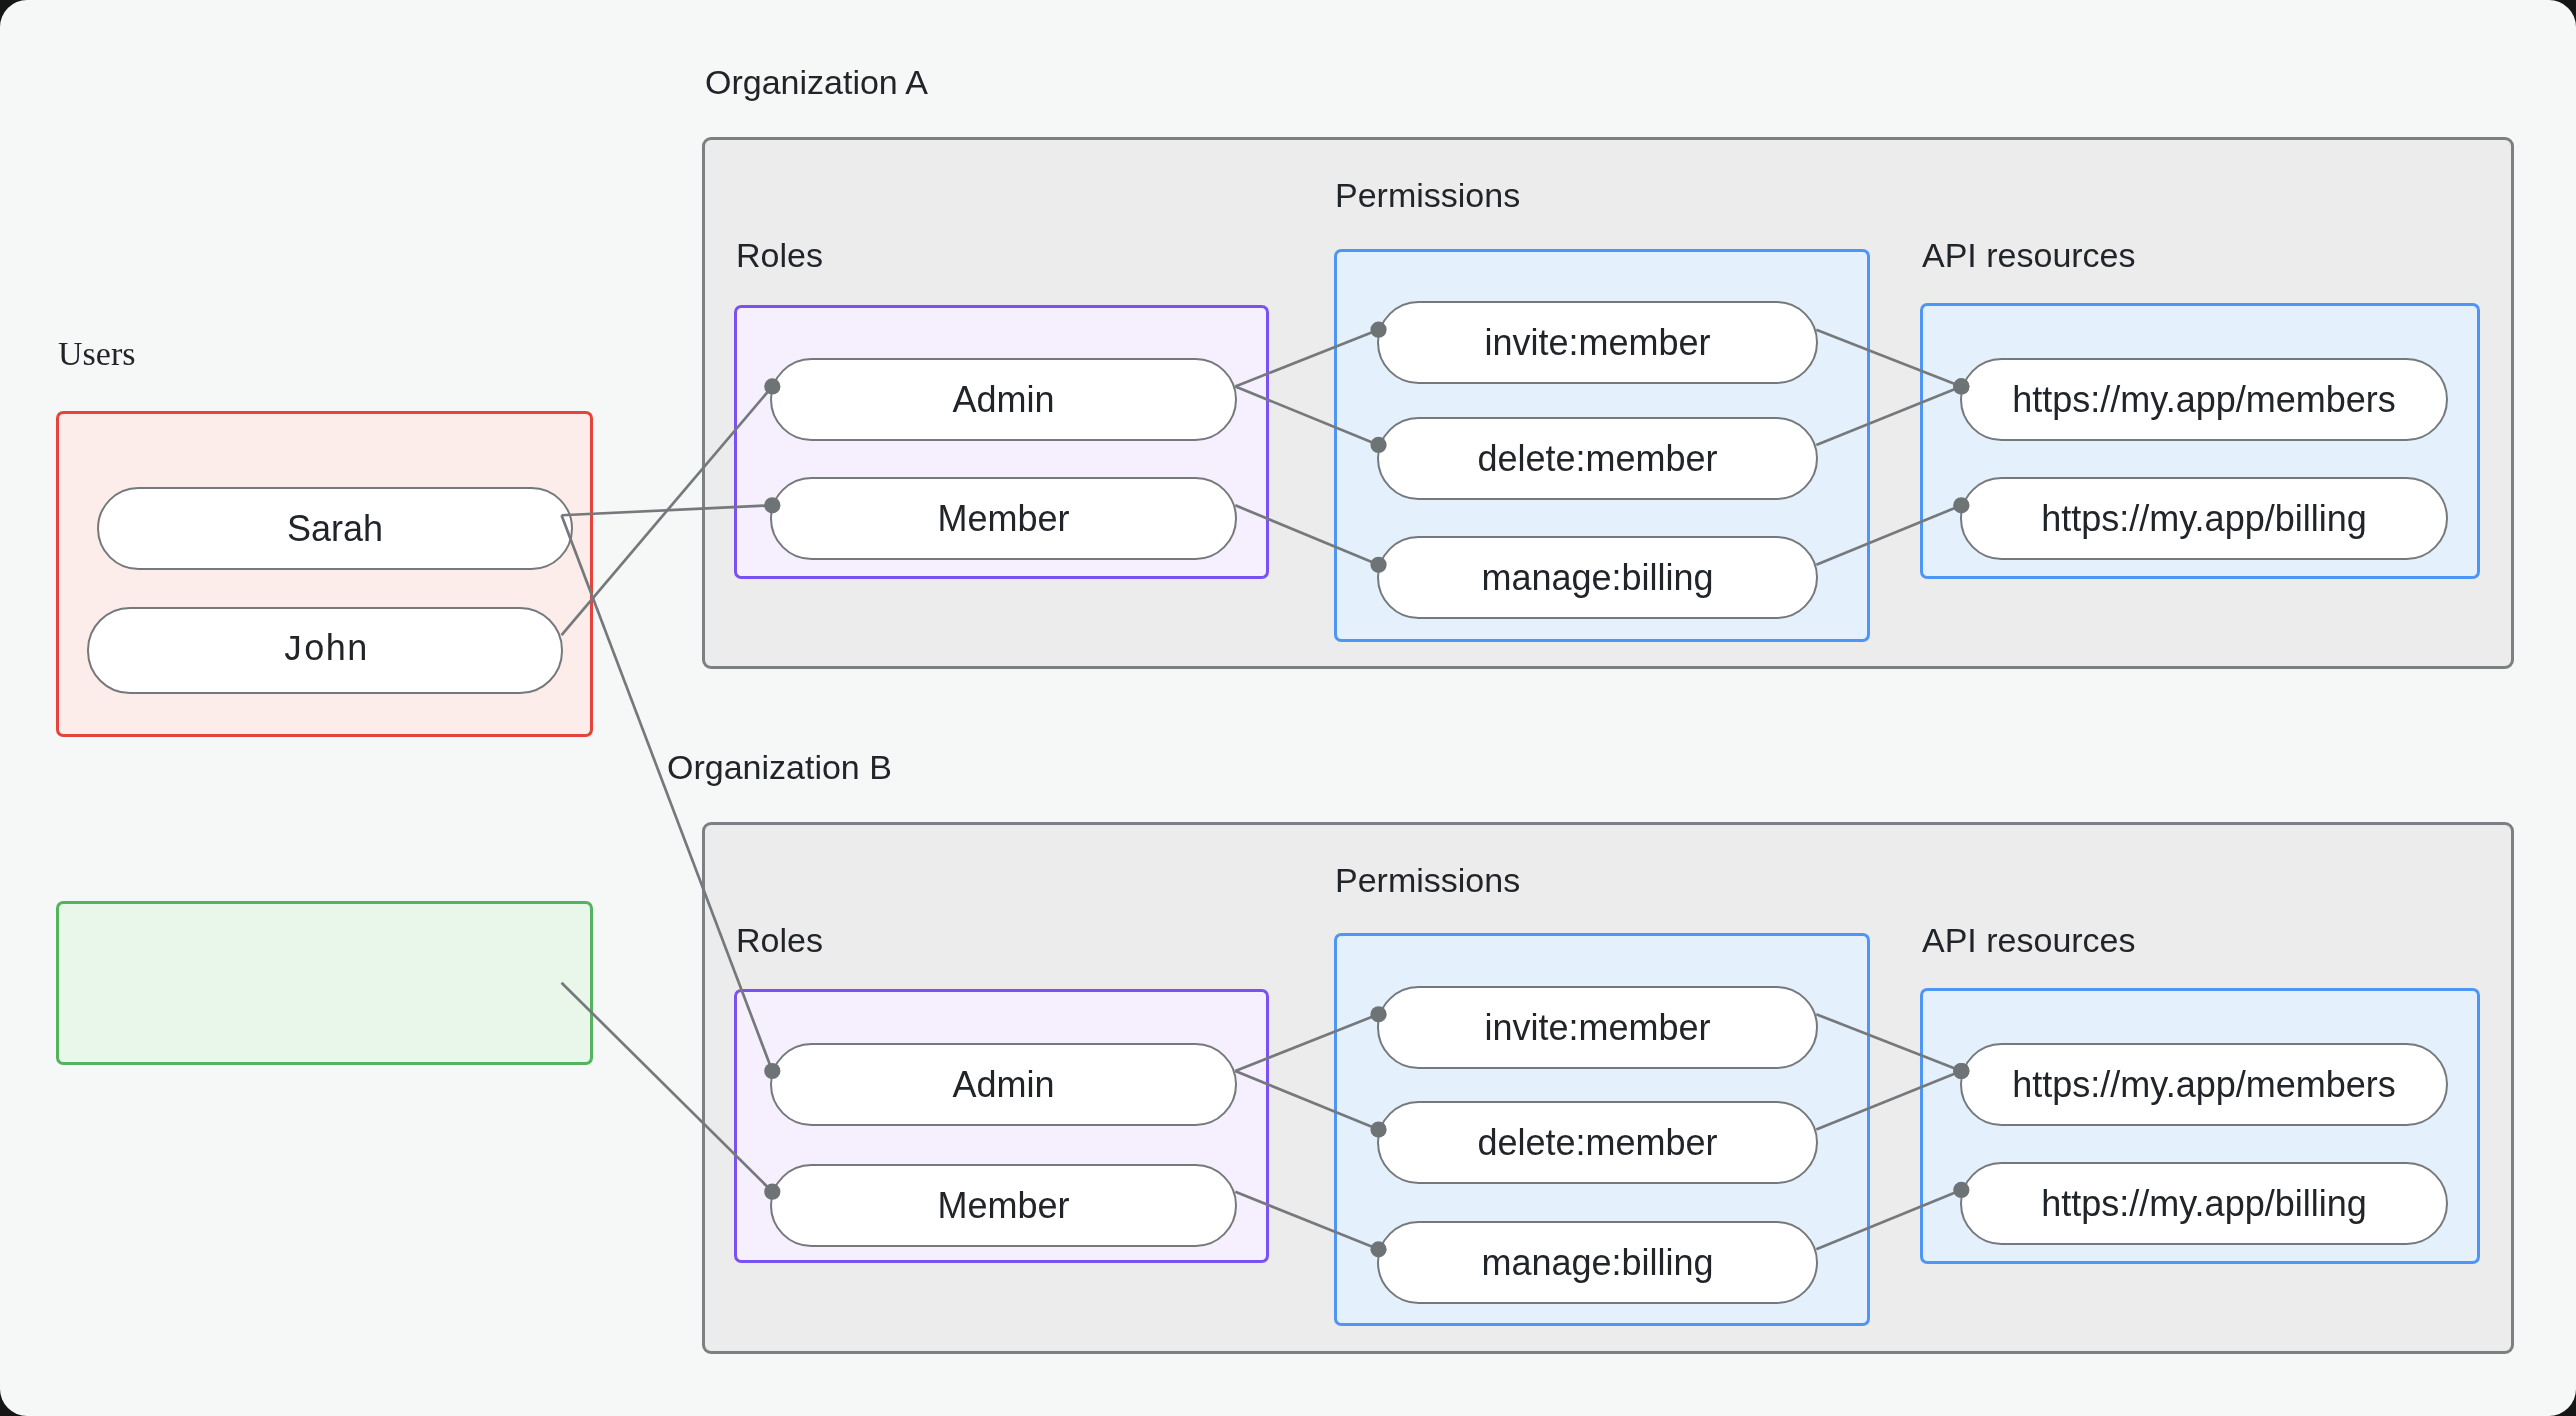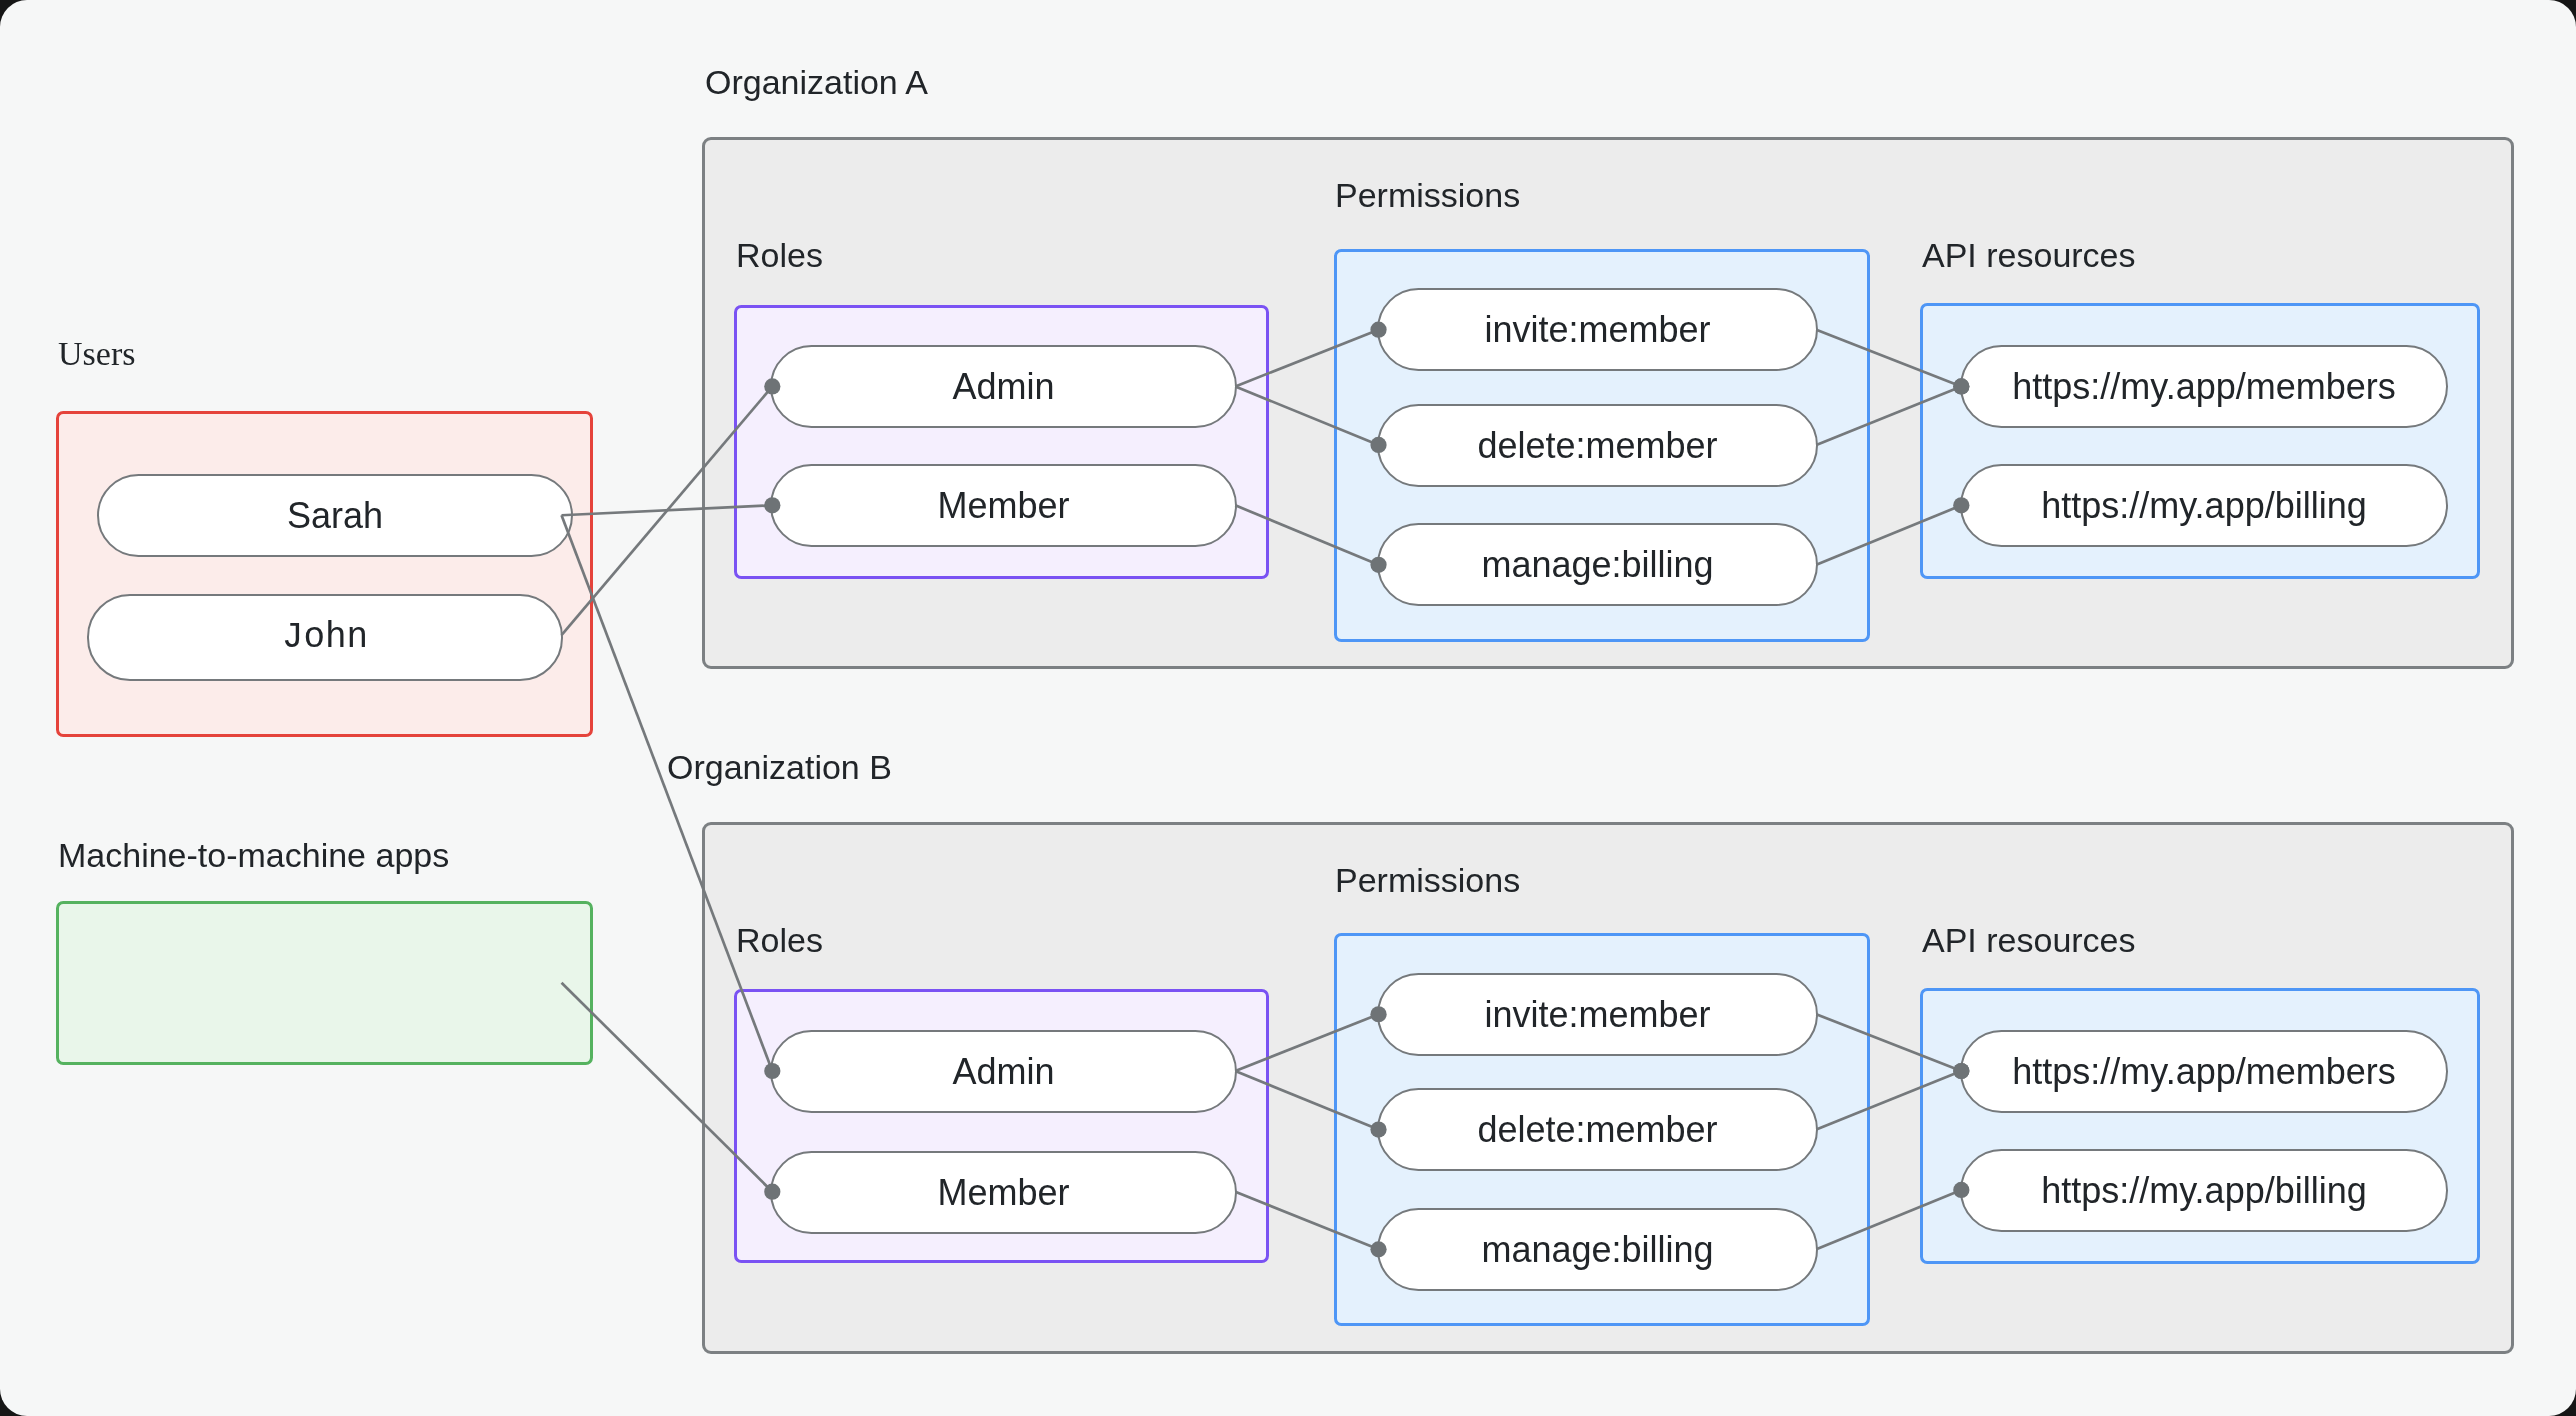--- a/index.html
+++ b/index.html
@@ -29,21 +29,21 @@
   #orgB-label{left:667px;top:750px;}
   #orgA-roles-label{left:736px;top:238px;}
   #orgB-roles-label{left:736px;top:923px;}
   #orgA-perm-label{left:1335px;top:178px;}
   #orgB-perm-label{left:1335px;top:863px;}
   #orgA-api-label{left:1922px;top:238px;}
   #orgB-api-label{left:1922px;top:923px;}
 
   .node{position:absolute;z-index:5;box-sizing:border-box;background:var(--c-node-fill);
         border:2.7px solid var(--c-line);border-radius:43px;display:flex;align-items:center;
-        justify-content:center;font-size:36px;color:var(--c-text);white-space:nowrap;}
+        justify-content:center;font-size:36px;color:var(--c-text);white-space:nowrap;margin-top:13px;}
   [data-node-id="sarah"]{left:97px;top:474px;width:476px;height:83px;}
   [data-node-id="john"]{left:87px;top:594px;width:476px;height:87px;font-family:Liberation Mono, monospace;}
   [data-node-id="m2m_app"]{left:87px;top:942px;width:476px;height:83px;}
   [data-node-id="orgA_admin"]{left:770px;top:345px;width:467px;height:83px;}
   [data-node-id="orgA_member"]{left:770px;top:464px;width:467px;height:83px;}
   [data-node-id="orgA_invite"]{left:1377px;top:288px;width:441px;height:83px;}
   [data-node-id="orgA_delete"]{left:1377px;top:404px;width:441px;height:83px;}
   [data-node-id="orgA_manage"]{left:1377px;top:523px;width:441px;height:83px;}
   [data-node-id="orgA_members_api"]{left:1960px;top:345px;width:488px;height:83px;}
   [data-node-id="orgA_billing_api"]{left:1960px;top:464px;width:488px;height:83px;}
@@ -56,21 +56,20 @@
   [data-node-id="orgB_billing_api"]{left:1960px;top:1149px;width:488px;height:83px;}
 
   #edges{position:absolute;left:0;top:0;width:2576px;height:1416px;z-index:10;pointer-events:none;}
 </style>
 </head>
 <body>
 
 <div id="stage">
 
   <div class="glabel" id="users-label">Users</div>
-  <div class="glabel" id="m2m-label">Machine-to-machine apps</div>
   <div class="glabel" id="orgA-label">Organization A</div>
   <div class="glabel" id="orgB-label">Organization B</div>
   <div class="glabel" id="orgA-roles-label">Roles</div>
   <div class="glabel" id="orgA-perm-label">Permissions</div>
   <div class="glabel" id="orgA-api-label">API resources</div>
   <div class="glabel" id="orgB-roles-label">Roles</div>
   <div class="glabel" id="orgB-perm-label">Permissions</div>
   <div class="glabel" id="orgB-api-label">API resources</div>
 
   <div class="group-box" id="orgA-box"></div>

